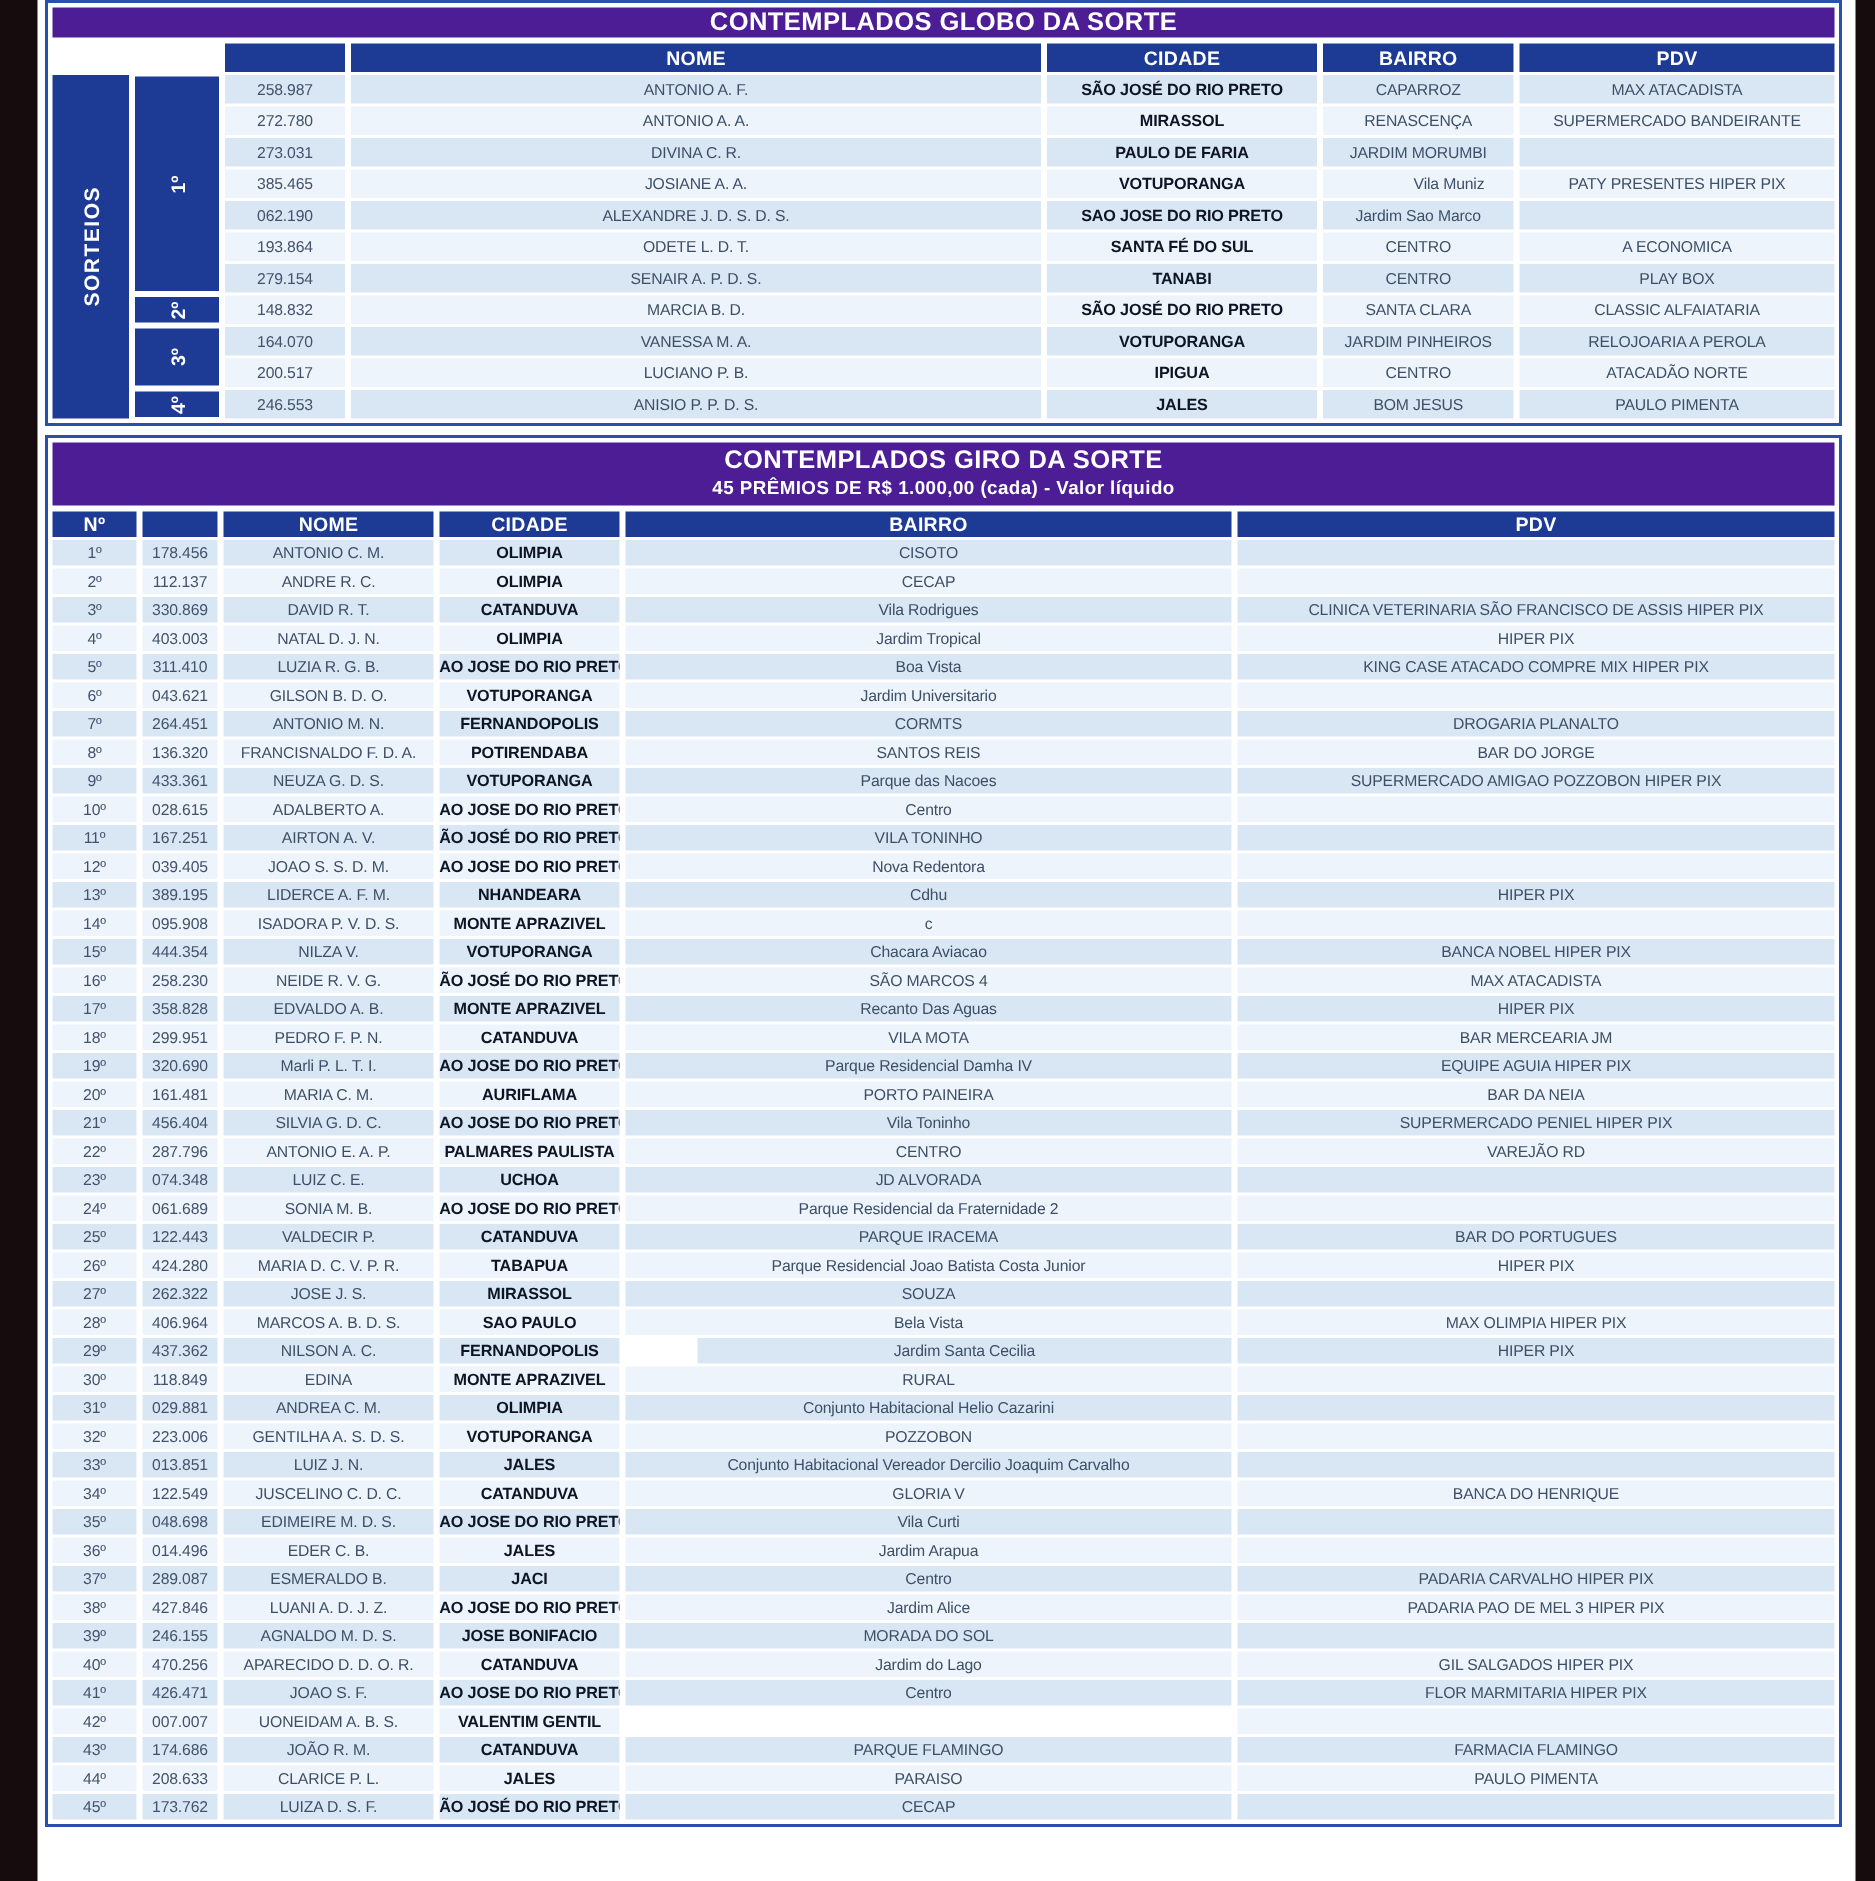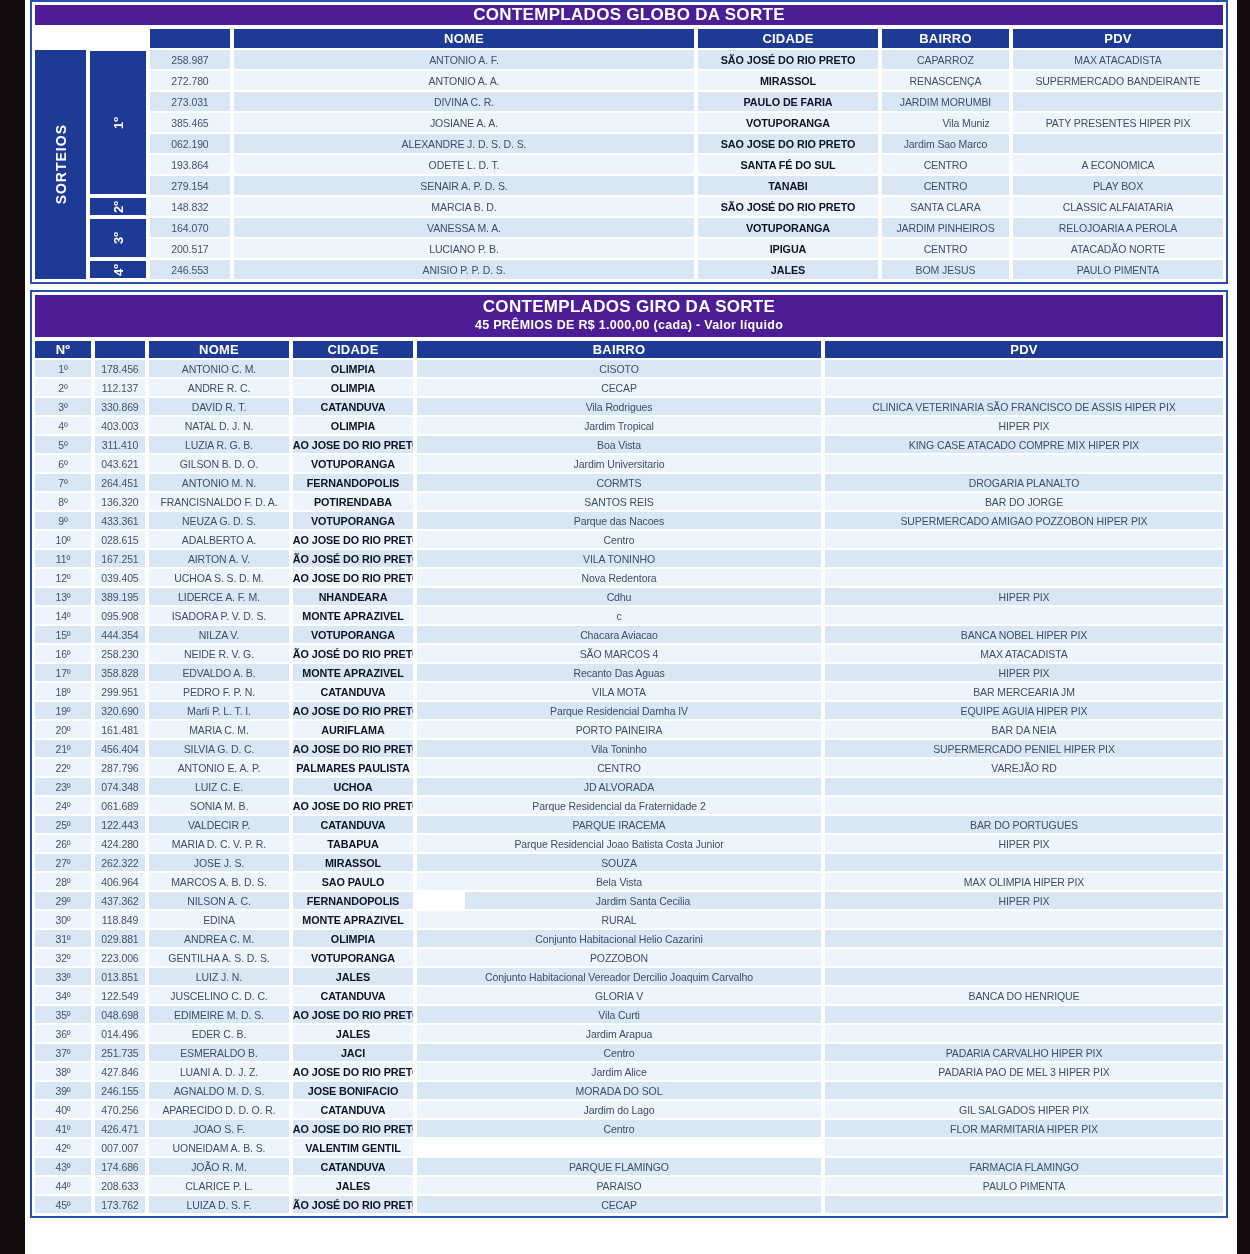--- a/index.html
+++ b/index.html
@@ -217,21 +217,21 @@
         <div class="cell bairro even" style="grid-area: 11 / 5;">Centro</div>
         <div class="cell pdv even" style="grid-area: 11 / 6;"></div>
         <div class="cell ncell odd" style="grid-area: 12 / 1;">11º</div>
         <div class="cell num odd" style="grid-area: 12 / 2;">167.251</div>
         <div class="cell nome odd" style="grid-area: 12 / 3;">AIRTON A. V.</div>
         <div class="cell cidade odd" style="grid-area: 12 / 4;">SÃO JOSÉ DO RIO PRETO</div>
         <div class="cell bairro odd" style="grid-area: 12 / 5;">VILA TONINHO</div>
         <div class="cell pdv odd" style="grid-area: 12 / 6;"></div>
         <div class="cell ncell even" style="grid-area: 13 / 1;">12º</div>
         <div class="cell num even" style="grid-area: 13 / 2;">039.405</div>
-        <div class="cell nome even" style="grid-area: 13 / 3;">UCHOA S. S. D. M.</div>
+        <div class="cell nome even" style="grid-area: 13 / 3;">JOAO S. S. D. M.</div>
         <div class="cell cidade even" style="grid-area: 13 / 4;">SAO JOSE DO RIO PRETO</div>
         <div class="cell bairro even" style="grid-area: 13 / 5;">Nova Redentora</div>
         <div class="cell pdv even" style="grid-area: 13 / 6;"></div>
         <div class="cell ncell odd" style="grid-area: 14 / 1;">13º</div>
         <div class="cell num odd" style="grid-area: 14 / 2;">389.195</div>
         <div class="cell nome odd" style="grid-area: 14 / 3;">LIDERCE A. F. M.</div>
         <div class="cell cidade odd" style="grid-area: 14 / 4;">NHANDEARA</div>
         <div class="cell bairro odd" style="grid-area: 14 / 5;">Cdhu</div>
         <div class="cell pdv odd" style="grid-area: 14 / 6;">HIPER PIX</div>
         <div class="cell ncell even" style="grid-area: 15 / 1;">14º</div>
@@ -366,21 +366,21 @@
         <div class="cell cidade odd" style="grid-area: 36 / 4;">SAO JOSE DO RIO PRETO</div>
         <div class="cell bairro odd" style="grid-area: 36 / 5;">Vila Curti</div>
         <div class="cell pdv odd" style="grid-area: 36 / 6;"></div>
         <div class="cell ncell even" style="grid-area: 37 / 1;">36º</div>
         <div class="cell num even" style="grid-area: 37 / 2;">014.496</div>
         <div class="cell nome even" style="grid-area: 37 / 3;">EDER C. B.</div>
         <div class="cell cidade even" style="grid-area: 37 / 4;">JALES</div>
         <div class="cell bairro even" style="grid-area: 37 / 5;">Jardim Arapua</div>
         <div class="cell pdv even" style="grid-area: 37 / 6;"></div>
         <div class="cell ncell odd" style="grid-area: 38 / 1;">37º</div>
-        <div class="cell num odd" style="grid-area: 38 / 2;">251.735</div>
+        <div class="cell num odd" style="grid-area: 38 / 2;">289.087</div>
         <div class="cell nome odd" style="grid-area: 38 / 3;">ESMERALDO B.</div>
         <div class="cell cidade odd" style="grid-area: 38 / 4;">JACI</div>
         <div class="cell bairro odd" style="grid-area: 38 / 5;">Centro</div>
         <div class="cell pdv odd" style="grid-area: 38 / 6;">PADARIA CARVALHO HIPER PIX</div>
         <div class="cell ncell even" style="grid-area: 39 / 1;">38º</div>
         <div class="cell num even" style="grid-area: 39 / 2;">427.846</div>
         <div class="cell nome even" style="grid-area: 39 / 3;">LUANI A. D. J. Z.</div>
         <div class="cell cidade even" style="grid-area: 39 / 4;">SAO JOSE DO RIO PRETO</div>
         <div class="cell bairro even" style="grid-area: 39 / 5;">Jardim Alice</div>
         <div class="cell pdv even" style="grid-area: 39 / 6;">PADARIA PAO DE MEL 3 HIPER PIX</div>

